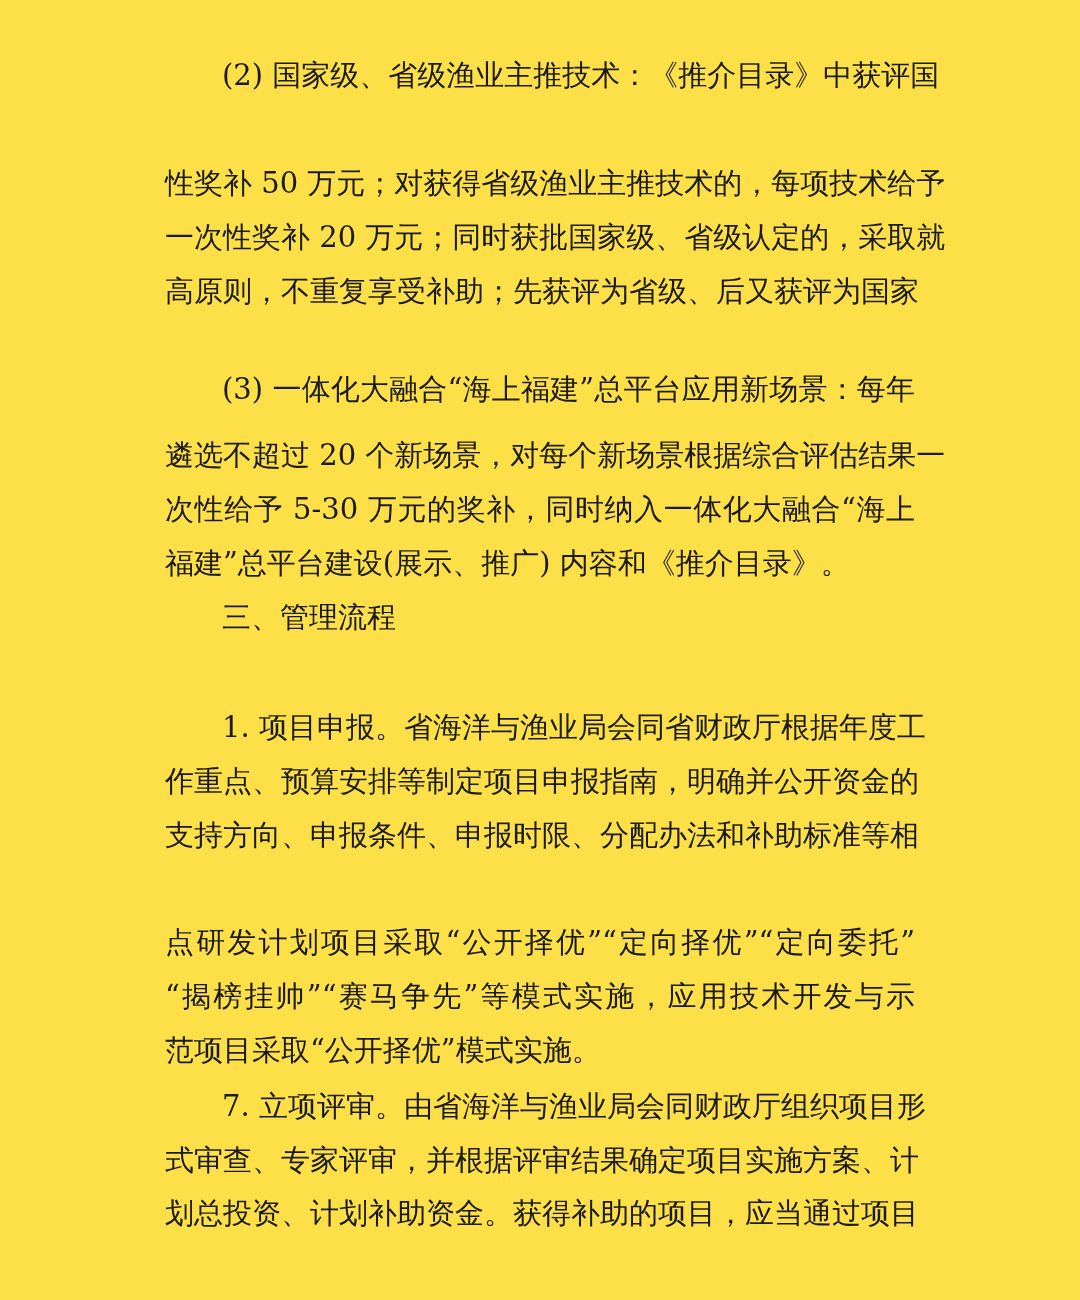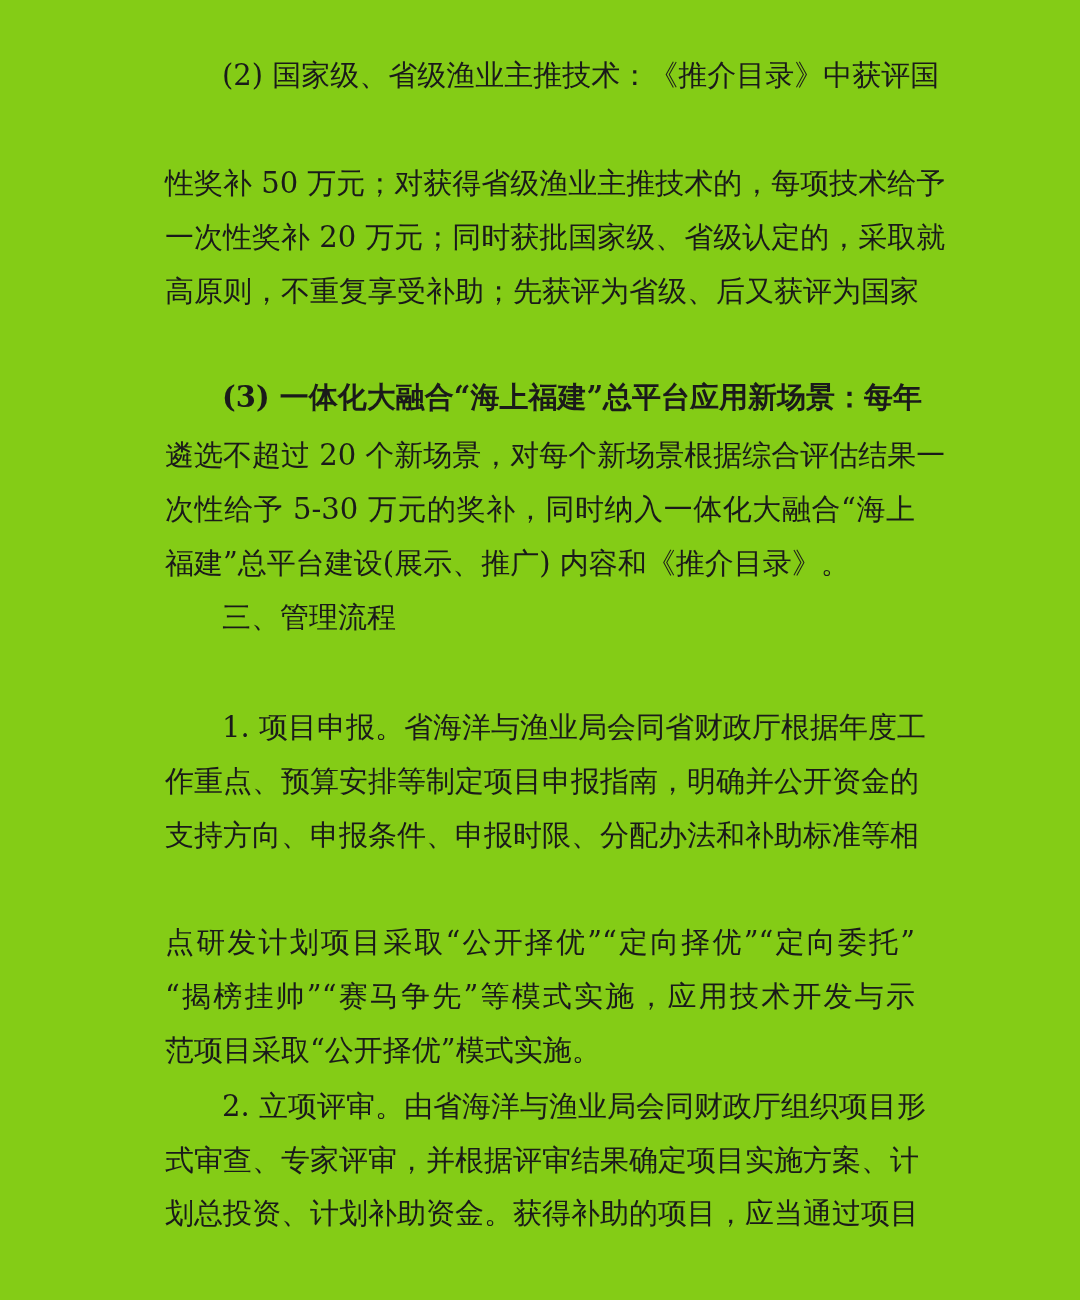--- a/index.html
+++ b/index.html
@@ -14,21 +14,21 @@
       overflow: hidden;
       font-family: "DejaVu Serif", "Liberation Serif", serif;
       color: #1a1a1a;
     }
     .page {
       position: absolute;
       left: 0;
       top: 0;
       width: 1080px;
       height: 1300px;
-      background: #84cc16;
+      background: #fde047;
     }
     .line {
       position: absolute;
       left: 165px;
       width: 750px;
       height: 54px;
       line-height: 54px;
       font-size: 29px;
       white-space: nowrap;
       text-align: justify;
@@ -49,32 +49,32 @@
 </head>
 <body>
 
 <div class="page">
 
   <div class="line indent" style="top:48px;">(2) 国家级、省级渔业主推技术：《推介目录》中获评国</div>
   <div class="line" style="top:156px;">性奖补 50 万元；对获得省级渔业主推技术的，每项技术给予</div>
   <div class="line" style="top:210px;">一次性奖补 20 万元；同时获批国家级、省级认定的，采取就</div>
   <div class="line" style="top:264px;">高原则，不重复享受补助；先获评为省级、后又获评为国家</div>
 
-  <div class="line indent" style="top:370px;font-weight:bold;">(3) 一体化大融合“海上福建”总平台应用新场景：每年</div>
+  <div class="line indent" style="top:362px;">(3) 一体化大融合“海上福建”总平台应用新场景：每年</div>
   <div class="line" style="top:428px;">遴选不超过 20 个新场景，对每个新场景根据综合评估结果一</div>
   <div class="line" style="top:482px;">次性给予 5-30 万元的奖补，同时纳入一体化大融合“海上</div>
   <div class="line last" style="top:536px;">福建”总平台建设(展示、推广) 内容和《推介目录》。</div>
 
   <div class="line indent heading" style="top:590px;">三、管理流程</div>
 
 
   <div class="line indent" style="top:700px;">1. 项目申报。省海洋与渔业局会同省财政厅根据年度工</div>
   <div class="line" style="top:754px;">作重点、预算安排等制定项目申报指南，明确并公开资金的</div>
   <div class="line" style="top:808px;">支持方向、申报条件、申报时限、分配办法和补助标准等相</div>
   <div class="line" style="top:915px;">点研发计划项目采取“公开择优”“定向择优”“定向委托”</div>
   <div class="line" style="top:969px;">“揭榜挂帅”“赛马争先”等模式实施，应用技术开发与示</div>
   <div class="line last" style="top:1023px;">范项目采取“公开择优”模式实施。</div>
 
-  <div class="line indent" style="top:1079px;">2. 立项评审。由省海洋与渔业局会同财政厅组织项目形</div>
+  <div class="line indent" style="top:1079px;">7. 立项评审。由省海洋与渔业局会同财政厅组织项目形</div>
   <div class="line" style="top:1133px;">式审查、专家评审，并根据评审结果确定项目实施方案、计</div>
   <div class="line" style="top:1186px;">划总投资、计划补助资金。获得补助的项目，应当通过项目</div>
 
 </div>
 
 </body></html>

